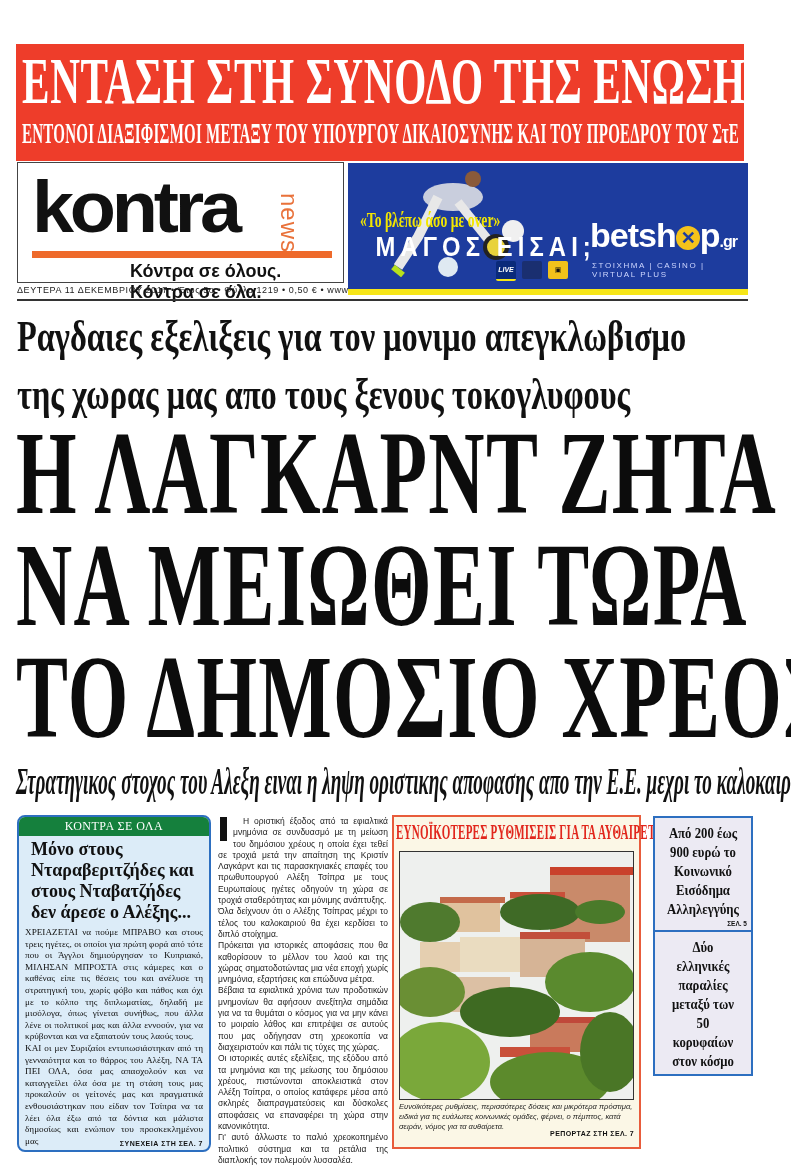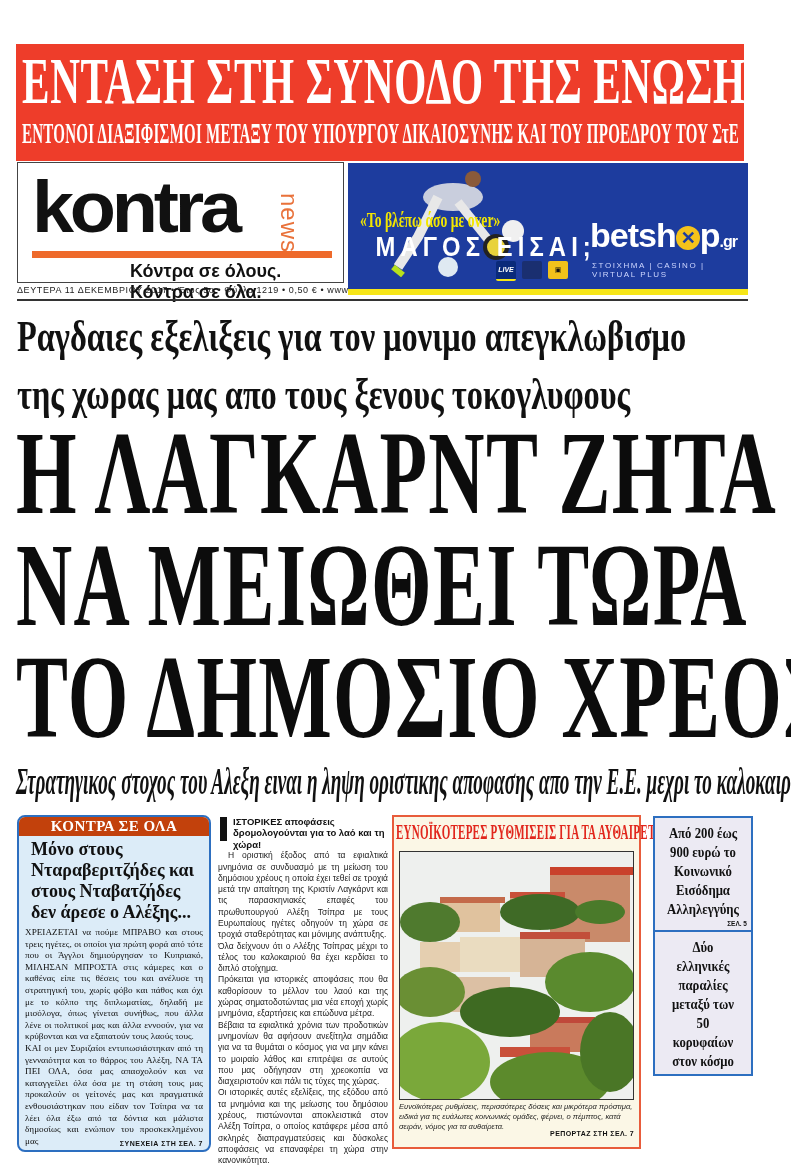--- a/index.html
+++ b/index.html
@@ -27,21 +27,21 @@
   .ad .badges{position:absolute;left:148px;top:98px;display:flex;gap:6px;}
   .ad .badge{width:20px;height:18px;border-radius:2px;font-size:7px;color:#fff;text-align:center;line-height:18px;}
   .rule{left:17px;top:299px;width:731px;height:2px;background:#333;}
   .kicker{left:17px;top:308px;width:740px;}
   .kicker .k{font-family:"Liberation Serif",serif;font-weight:bold;font-size:44px;line-height:58px;color:#111;transform:scaleX(0.735);transform-origin:left top;white-space:nowrap;}
   .main{left:16px;top:418px;}
   .main .m{font-family:"Liberation Serif",serif;font-weight:bold;font-size:118px;line-height:112px;color:#0c0c0c;transform:scaleX(0.66) scaleY(1.0);transform-origin:left top;white-space:nowrap;letter-spacing:2px;}
   .sub{left:16px;top:757px;}
   .sub .s{font-family:"Liberation Serif",serif;font-weight:bold;font-style:italic;font-size:38px;line-height:48px;color:#111;transform:scaleX(0.505);transform-origin:left top;white-space:nowrap;}
   .leftbox{left:17px;top:815px;width:190px;height:333px;border:2px solid #2d6fc0;border-radius:8px;background:#dcecf8;overflow:hidden;}
-  .leftbox .hdr{background:#c2410c;color:#fff;text-align:center;font-family:"Liberation Serif",serif;font-weight:bold;font-size:15px;height:19px;line-height:19px;letter-spacing:0.5px;}
+  .leftbox .hdr{background:#15803d;color:#fff;text-align:center;font-family:"Liberation Serif",serif;font-weight:normal;font-size:12px;height:19px;line-height:19px;letter-spacing:0.5px;}
   .leftbox .ttl{font-family:"Liberation Serif",serif;font-weight:bold;font-size:18px;line-height:21px;padding:3px 6px 0 12px;color:#111;}
   .leftbox .body{font-family:"Liberation Serif",serif;font-size:9.2px;line-height:11.6px;padding:4px 6px 0 6px;text-align:justify;color:#111;}
   .leftbox .cont{position:absolute;right:6px;bottom:3px;font-size:7px;font-weight:bold;letter-spacing:0.5px;}
   .midcol{left:218px;top:816px;width:170px;}
   .midcol .lead{font-size:9.5px;line-height:11.4px;font-weight:bold;}
   .midcol .dropcap{float:left;width:7px;height:24px;background:#111;margin:1px 6px 0 2px;}
   .midcol .para{font-size:8.5px;line-height:11.3px;color:#222;text-align:justify;}
   .photobox{left:392px;top:815px;width:245px;height:330px;border:2px solid #e85c3b;background:#fbf7e6;}
   .photobox .hdr{font-family:"Liberation Serif",serif;font-weight:bold;color:#e1261c;font-size:22px;line-height:26px;padding:2px 0 0 4px;transform:scaleX(0.5);transform-origin:left top;white-space:nowrap;letter-spacing:0.5px;}
   .photobox .photo{position:absolute;left:5px;top:34px;width:233px;height:247px;border:1px solid #333;overflow:hidden;background:#e9ece9;}
@@ -115,21 +115,20 @@
   <div class="ttl">Μόνο στους Νταραβεριτζήδες και στους Νταβατζήδες δεν άρεσε ο Αλέξης...</div>
   <div class="body">
     <div>ΧΡΕΙΑΖΕΤΑΙ να πούμε ΜΠΡΑΒΟ και στους τρεις ηγέτες, οι οποίοι για πρώτη φορά από τότε που οι Άγγλοι δημιούργησαν το Κυπριακό, ΜΙΛΗΣΑΝ ΜΠΡΟΣΤΑ στις κάμερες και ο καθένας είπε τις θέσεις του και ανέλυσε τη στρατηγική του, χωρίς φόβο και πάθος και όχι με το κόλπο της διπλωματίας, δηλαδή με μισόλογα, όπως γίνεται συνήθως, που άλλα λένε οι πολιτικοί μας και άλλα εννοούν, για να κρύβονται και να εξαπατούν τους λαούς τους.</div>
     <div>ΚΑΙ οι μεν Συριζαίοι εντυπωσιάστηκαν από τη γενναιότητα και το θάρρος του Αλέξη, ΝΑ ΤΑ ΠΕΙ ΟΛΑ, όσα μας απασχολούν και να καταγγείλει όλα όσα με τη στάση τους μας προκαλούν οι γείτονές μας και πραγματικά ενθουσιάστηκαν που είδαν τον Τσίπρα να τα λέει όλα έξω από τα δόντια και μάλιστα δημοσίως και ενώπιον του προσκεκλημένου μας</div>
   </div>
   <div class="cont">ΣΥΝΕΧΕΙΑ ΣΤΗ ΣΕΛ. 7</div>
 </div>
 
 <div class="abs midcol">
   <div class="dropcap"></div>
-  <div class="lead">ΙΣΤΟΡΙΚΕΣ αποφάσεις δρομολογούνται για το λαό και τη χώρα!</div>
   <div class="para" style="text-indent:10px;">Η οριστική έξοδος από τα εφιαλτικά μνημόνια σε συνδυασμό με τη μείωση του δημόσιου χρέους η οποία έχει τεθεί σε τροχιά μετά την απαίτηση της Κριστίν Λαγκάρντ και τις παρασκηνιακές επαφές του πρωθυπουργού Αλέξη Τσίπρα με τους Ευρωπαίους ηγέτες οδηγούν τη χώρα σε τροχιά σταθερότητας και μόνιμης ανάπτυξης.</div>
   <div class="para">Όλα δείχνουν ότι ο Αλέξης Τσίπρας μέχρι το τέλος του καλοκαιριού θα έχει κερδίσει το διπλό στοίχημα.</div>
   <div class="para">Πρόκειται για ιστορικές αποφάσεις που θα καθορίσουν το μέλλον του λαού και της χώρας σηματοδοτώντας μια νέα εποχή χωρίς μνημόνια, εξαρτήσεις και επώδυνα μέτρα.</div>
   <div class="para">Βέβαια τα εφιαλτικά χρόνια των προδοτικών μνημονίων θα αφήσουν ανεξίτηλα σημάδια για να τα θυμάται ο κόσμος για να μην κάνει το μοιραίο λάθος και επιτρέψει σε αυτούς που μας οδήγησαν στη χρεοκοπία να διαχειριστούν και πάλι τις τύχες της χώρας.</div>
   <div class="para">Οι ιστορικές αυτές εξελίξεις, της εξόδου από τα μνημόνια και της μείωσης του δημόσιου χρέους, πιστώνονται αποκλειστικά στον Αλέξη Τσίπρα, ο οποίος κατάφερε μέσα από σκληρές διαπραγματεύσεις και δύσκολες αποφάσεις να επαναφέρει τη χώρα στην κανονικότητα.</div>
   <div class="para">Γι' αυτό άλλωστε το παλιό χρεοκοπημένο πολιτικό σύστημα και τα ρετάλια της διαπλοκής τον πολεμούν λυσσαλέα.</div>
 
 </div>
 
 <div class="abs photobox">

